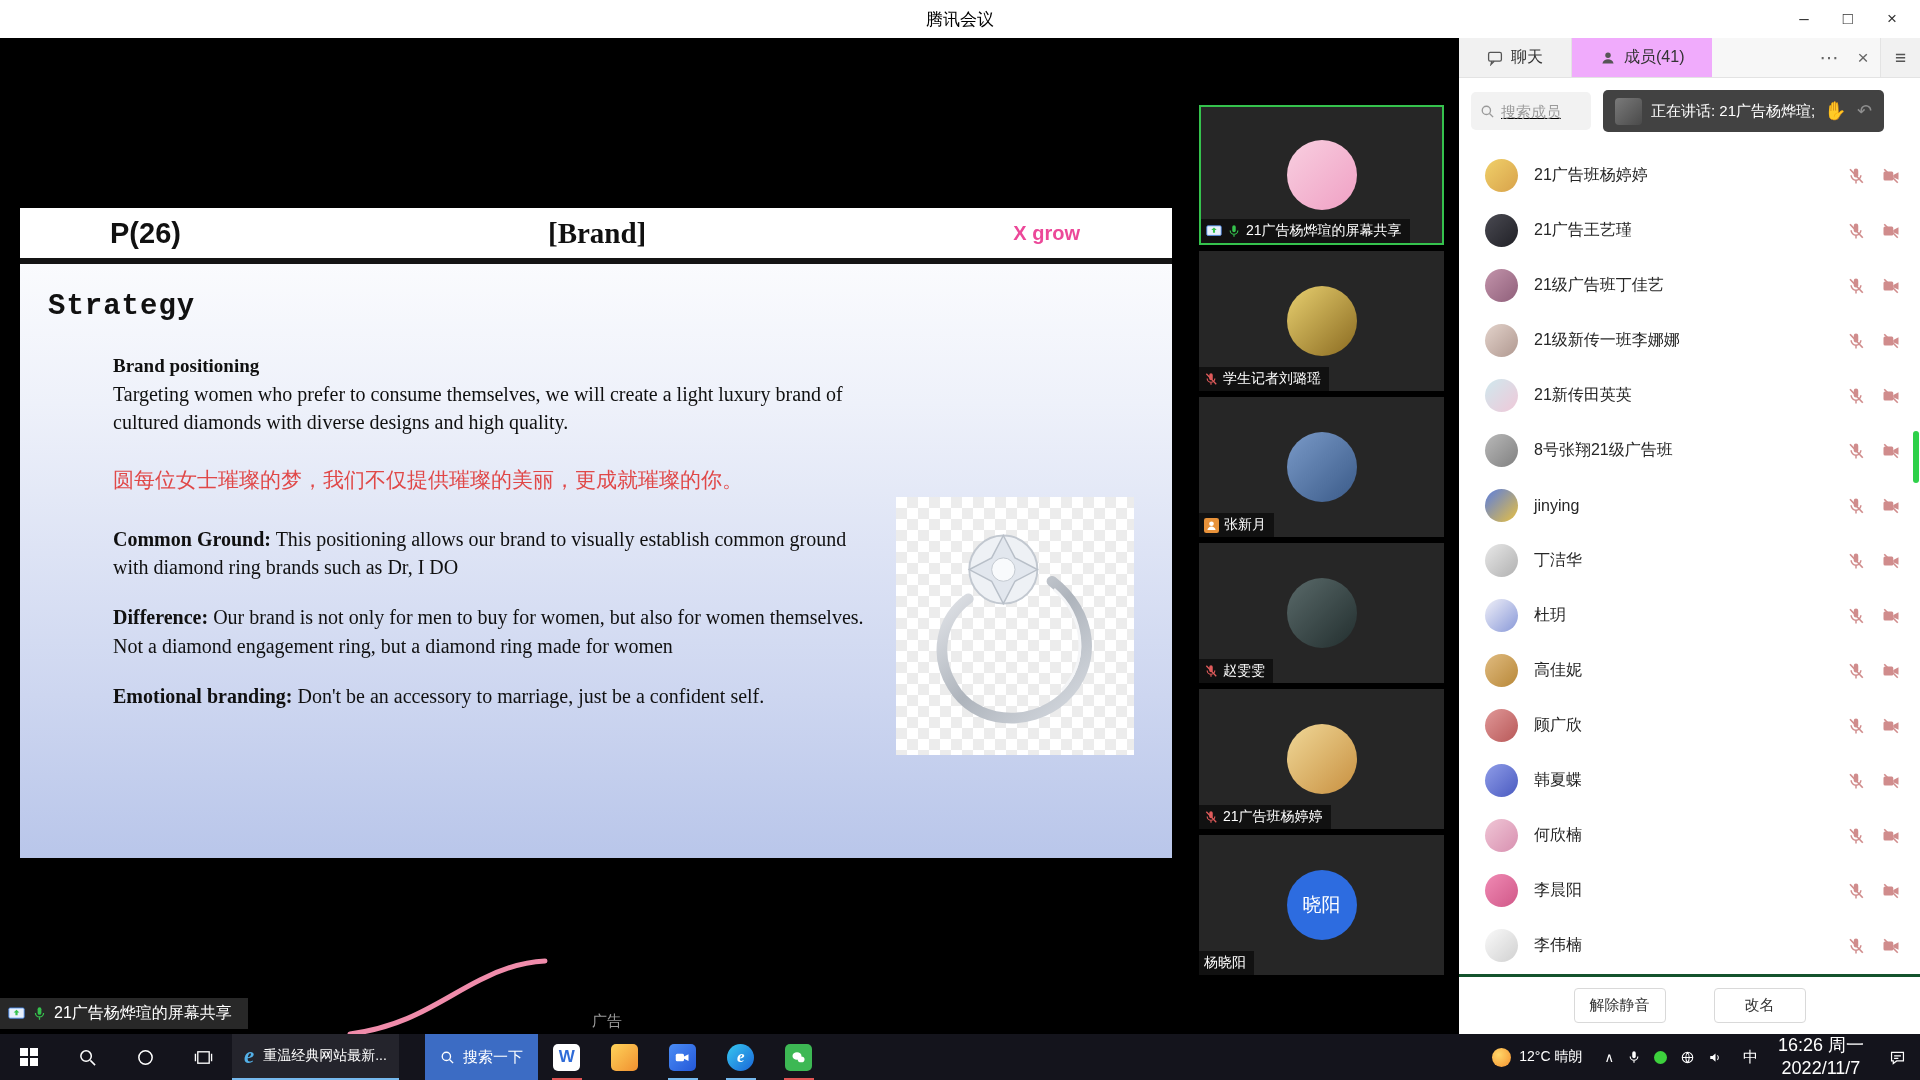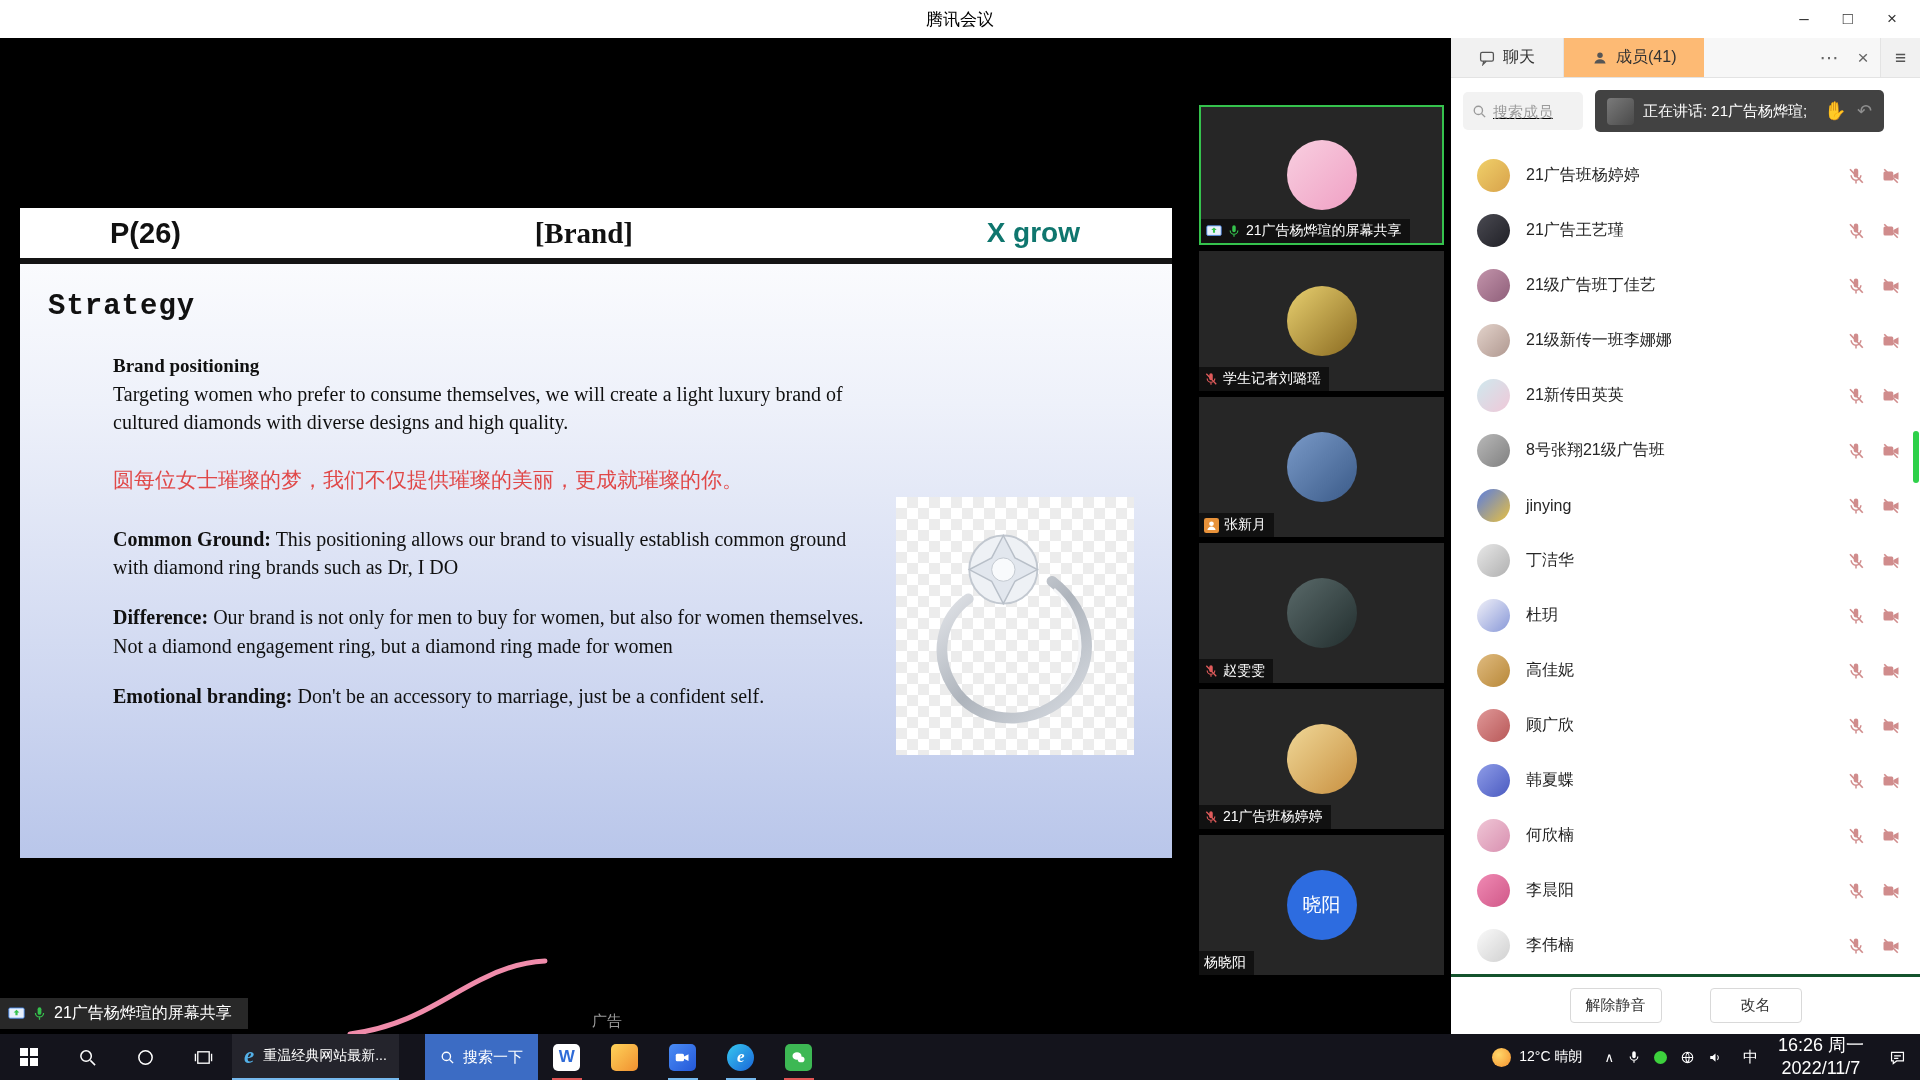--- a/index.html
+++ b/index.html
@@ -17,21 +17,21 @@
   .content { display:flex; height:996px; flex:none; }
 
   
   .main-stage { width:1192px; position:relative; background:#000; flex:none; overflow:hidden; }
 
   .slide { position:absolute; left:20px; top:170px; width:1152px; height:650px;
            background:linear-gradient(180deg,#ffffff 0%,#eef1fa 30%,#cdd6f0 75%,#b9c6ea 100%); overflow:hidden; }
   .slide-header { height:56px; background:#fff; border-bottom:6px solid #141414; display:flex; align-items:center; justify-content:space-between; padding:0 92px 0 90px;text-align:center; }
   .slide-page { font-size:29px; font-weight:bold; color:#111; }
   .slide-brand { font-family:"Liberation Serif",serif; font-size:29px; font-weight:bold; color:#111; }
-  .slide-grow { font-size:28px; font-weight:bold; color:#0f766e; }
+  .slide-grow { font-size:20px; font-weight:bold; color:#ec4899; }
   .slide-title { font-family:"Liberation Mono","DejaVu Sans Mono",monospace; font-size:29px; font-weight:bold; color:#111; margin:26px 0 0 28px; letter-spacing:1px; }
   .slide-body { margin:30px 0 0 93px; width:770px; font-family:"Liberation Serif",serif; font-size:20px; color:#101010; line-height:1.42; }
   .slide-body .heading { font-weight:bold; font-size:19px; }
   .para { margin-bottom:22px; }
   .red-line { color:#e04848; font-size:21px; margin:28px 0 30px; font-family:"Liberation Sans",sans-serif; }
   .bold-label { font-weight:bold; }
 
   .ring-box { position:absolute; left:876px; top:289px; width:238px; height:258px;
     background:
       linear-gradient(45deg,#ececec 25%,transparent 25%,transparent 75%,#ececec 75%),
@@ -47,24 +47,24 @@
 
   
   .video-strip { width:259px; background:#000; padding:67px 7px 0; display:flex; flex-direction:column; gap:6px; flex:none; }
   .thumb { height:140px; background:#262626; position:relative; display:flex; align-items:center; justify-content:center; flex:none; }
   .thumb.active { border:2px solid #35c24d; }
   .thumb-avatar { width:70px; height:70px; border-radius:50%; display:flex; align-items:center; justify-content:center; color:#fff; font-size:19px; }
   .thumb-label { position:absolute; left:0; bottom:0; display:flex; align-items:center; gap:5px; background:rgba(0,0,0,.55);
     padding:3px 8px 3px 5px; font-size:14px; color:#fff; max-width:100%; white-space:nowrap; overflow:hidden; }
 
   
-  .panel { flex:1; background:#fff; display:flex; flex-direction:column; position:relative; }
+  .panel { flex:1; background:#fff; display:flex; flex-direction:column; position:relative;margin-left:8px; }
   .tabbar { height:40px; display:flex; align-items:stretch; background:#f7f7f7; border-bottom:1px solid #e3e3e3; flex:none; }
   .tab { display:flex; align-items:center; gap:8px; padding:0 28px; font-size:16px; color:#333; cursor:default; }
-  .tab.active { background:#fdba74; }
+  .tab.active { background:#f0abfc; }
   .tab:not(.active) { background:#f1f1f1; border-right:1px solid #e3e3e3; }
   .tab-actions { margin-left:auto; display:flex; align-items:center; }
   .tab-action { width:34px; text-align:center; color:#666; font-size:19px; }
   .menu-box { width:40px; display:flex; align-items:center; justify-content:center; background:#f1f1f1; color:#555; font-size:19px; border-left:1px solid #e3e3e3; }
 
   .search-row { display:flex; gap:12px; padding:12px 36px 12px 12px; align-items:center; flex:none; }
   .search-box { width:120px; height:38px; background:#f2f2f2; border-radius:5px; display:flex; align-items:center; gap:6px; padding:0 9px; flex:none;text-decoration:underline; }
   .search-box input { border:0; outline:0; background:transparent; width:80px; font-size:15px; color:#333; font-family:inherit; }
   .search-box input::placeholder { color:#9a9a9a; }
   .speaking-banner { flex:1; height:42px; background:#424242; border-radius:5px; display:flex; align-items:center; gap:9px; padding:0 12px; color:#fff; font-size:15px; }

